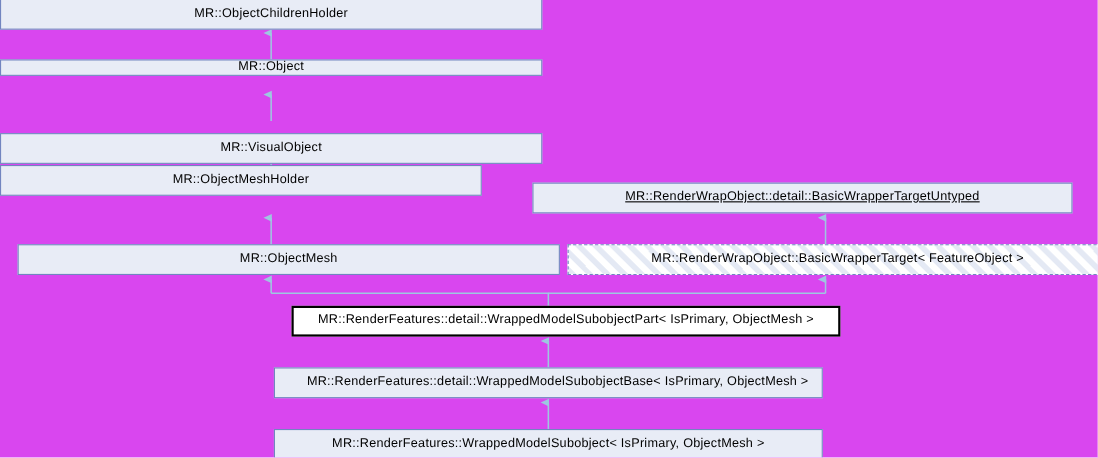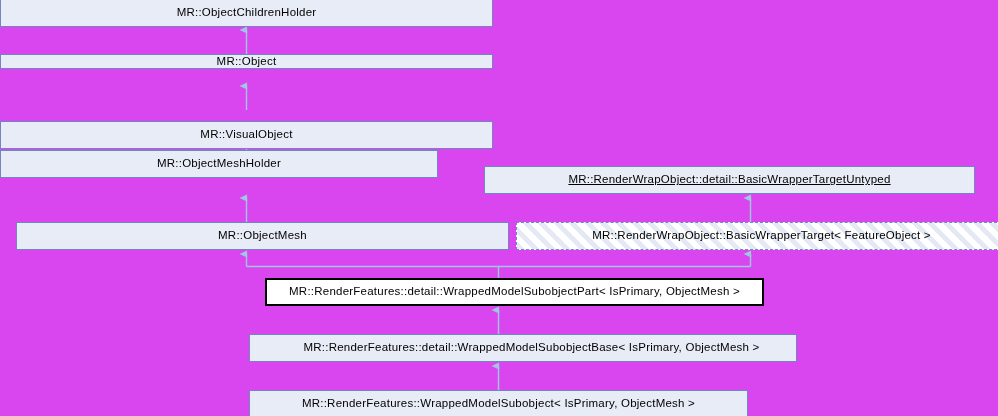--- a/index.html
+++ b/index.html
@@ -122,21 +122,21 @@
   </div>
 
   <div class="node hatched" style="left:516px; top:222px; width:491px; height:28px;">
     <span class="node-label">MR::RenderWrapObject::BasicWrapperTarget&lt; FeatureObject &gt;</span>
   </div>
 
   <div class="node current" style="left:249px; top:278px; width:499px; height:28px;margin-left:16px;">
     <span class="node-label">MR::RenderFeatures::detail::WrappedModelSubobjectPart&lt; IsPrimary, ObjectMesh &gt;</span>
   </div>
 
-  <div class="node normal" style="left:249px; top:334px; width:548px; height:28px;padding-left:17px;">
+  <div class="node normal" style="left:249px; top:334px; width:499px; height:28px;padding-left:17px;">
     <span class="node-label">MR::RenderFeatures::detail::WrappedModelSubobjectBase&lt; IsPrimary, ObjectMesh &gt;</span>
   </div>
 
   <div class="node normal" style="left:249px; top:390px; width:499px; height:28px;">
     <span class="node-label">MR::RenderFeatures::WrappedModelSubobject&lt; IsPrimary, ObjectMesh &gt;</span>
   </div>
 
 </div>
 
 </body></html>

